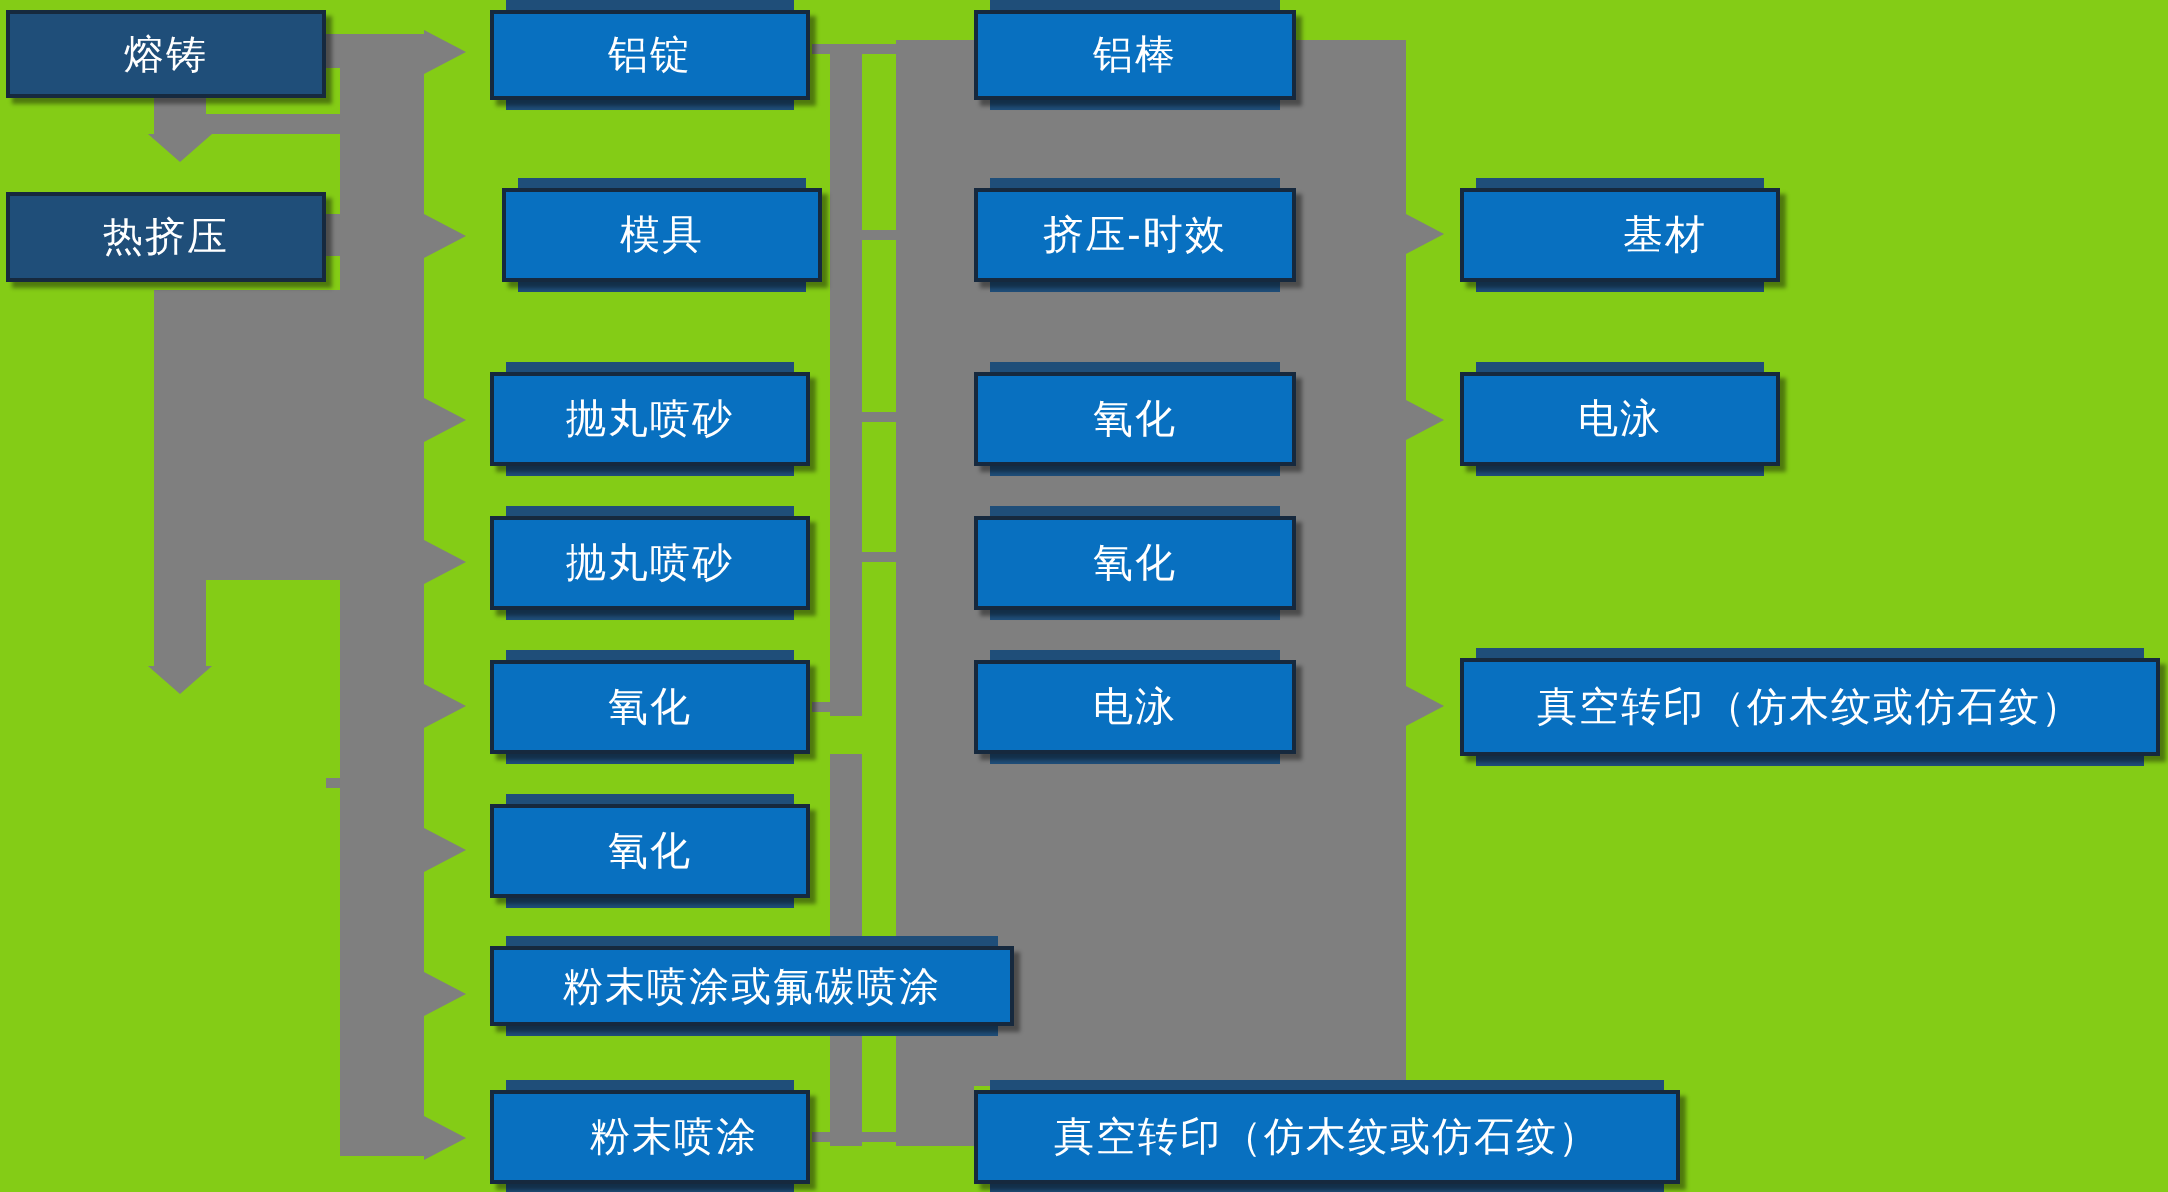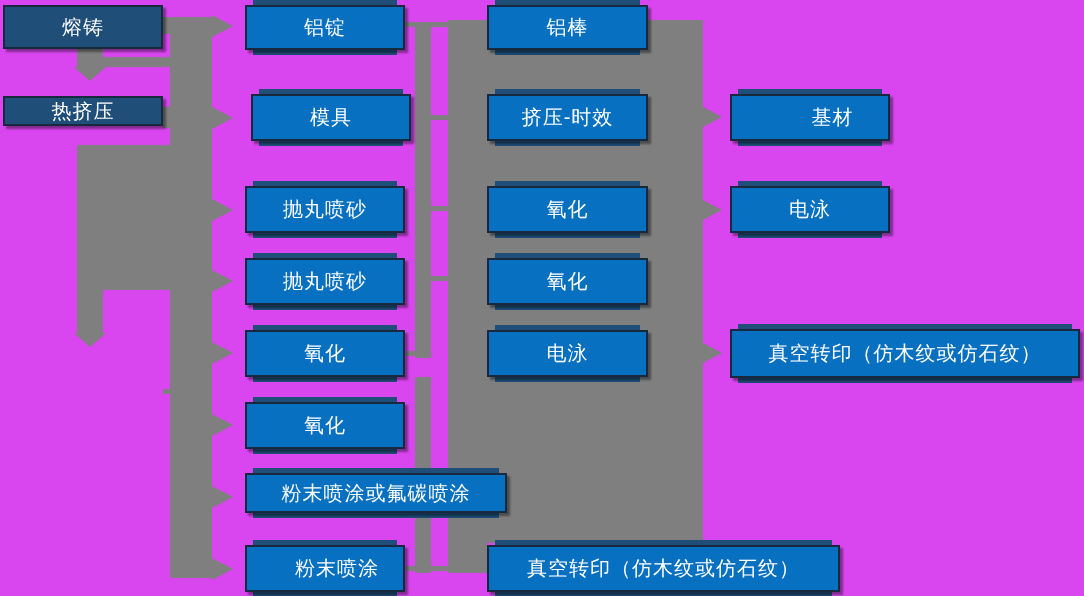--- a/index.html
+++ b/index.html
@@ -10,21 +10,21 @@
   .node{position:absolute;z-index:2;}
   .node .underlay{position:absolute;left:8px;right:8px;top:-5px;bottom:-5px;z-index:0;}
   .node .box{position:absolute;left:0;top:0;right:0;bottom:0;z-index:1;
              display:flex;align-items:center;justify-content:center;
              box-shadow:3px 3px 2px rgba(0,0,0,0.40);}
   .node .box span{color:#ffffff;font-size:20px;letter-spacing:1px;white-space:nowrap;}
 </style>
 </head>
 <body>
 
-<div class="stage" style="background: #d946ef; text-align: right;">
+<div class="stage" style="background: #84cc16; text-align: right;">
     <div class="bar" style="left: 170px; top: 17px; width: 42px; height: 561px; background: rgb(127, 127, 127);"></div>
     <div class="bar" style="left: 161px; top: 17px; width: 51px; height: 17px; background: rgb(127, 127, 127);"></div>
     <div class="bar" style="left: 77px; top: 57px; width: 135px; height: 10px; background: rgb(127, 127, 127);"></div>
     <div class="bar" style="left: 77px; top: 48px; width: 26px; height: 19px; background: rgb(127, 127, 127);"></div>
     <div class="bar" style="left: 163px; top: 107px; width: 49px; height: 21px; background: rgb(127, 127, 127);"></div>
     <div class="bar" style="left: 77px; top: 145px; width: 135px; height: 145px; background: rgb(127, 127, 127);"></div>
     <div class="bar" style="left: 77px; top: 145px; width: 26px; height: 188px; background: rgb(127, 127, 127);"></div>
     <div class="bar" style="left: 163px; top: 389px; width: 14px; height: 5px; background: rgb(127, 127, 127);"></div>
     <div class="bar" style="left: 415px; top: 22px; width: 16px; height: 336px; background: rgb(127, 127, 127);"></div>
     <div class="bar" style="left: 406px; top: 22px; width: 9px; height: 5px; background: rgb(127, 127, 127);"></div>
@@ -49,21 +49,21 @@
     <div class="arrow" style="left: 703px; top: 107px; border-top: 10px solid transparent; border-bottom: 10px solid transparent; border-left: 19px solid rgb(127, 127, 127);"></div>
     <div class="arrow" style="left: 703px; top: 200px; border-top: 10px solid transparent; border-bottom: 10px solid transparent; border-left: 19px solid rgb(127, 127, 127);"></div>
     <div class="arrow" style="left: 703px; top: 343px; border-top: 10px solid transparent; border-bottom: 10px solid transparent; border-left: 19px solid rgb(127, 127, 127);"></div>
     <div class="arrow" style="left: 74px; top: 67px; border-left: 16px solid transparent; border-right: 16px solid transparent; border-top: 14px solid rgb(127, 127, 127);"></div>
     <div class="arrow" style="left: 74px; top: 333px; border-left: 16px solid transparent; border-right: 16px solid transparent; border-top: 14px solid rgb(127, 127, 127);"></div>
     <div class="node" style="left: 3px; top: 5px; width: 160px; height: 44px;">
       <div class="box" style="background: rgb(31, 78, 121); border: 2px solid rgb(22, 41, 62);">
         <span style="color: rgb(255, 255, 255);">熔铸</span>
       </div>
     </div>
-    <div class="node" style="left: 3px; top: 96px; width: 160px; height: 30px;">
+    <div class="node" style="left: 3px; top: 96px; width: 160px; height: 45px;">
       <div class="box" style="background: rgb(31, 78, 121); border: 2px solid rgb(22, 41, 62);">
         <span style="color: rgb(255, 255, 255);">热挤压</span>
       </div>
     </div>
     <div class="node" style="left: 245px; top: 5px; width: 160px; height: 45px; border-radius: 19px;">
       <div class="underlay" style="background: rgb(31, 78, 121);"></div>
       <div class="box" style="background: rgb(8, 112, 192); border: 2px solid rgb(22, 41, 62);">
         <span style="color: rgb(255, 255, 255);">铝锭</span>
       </div>
     </div>

